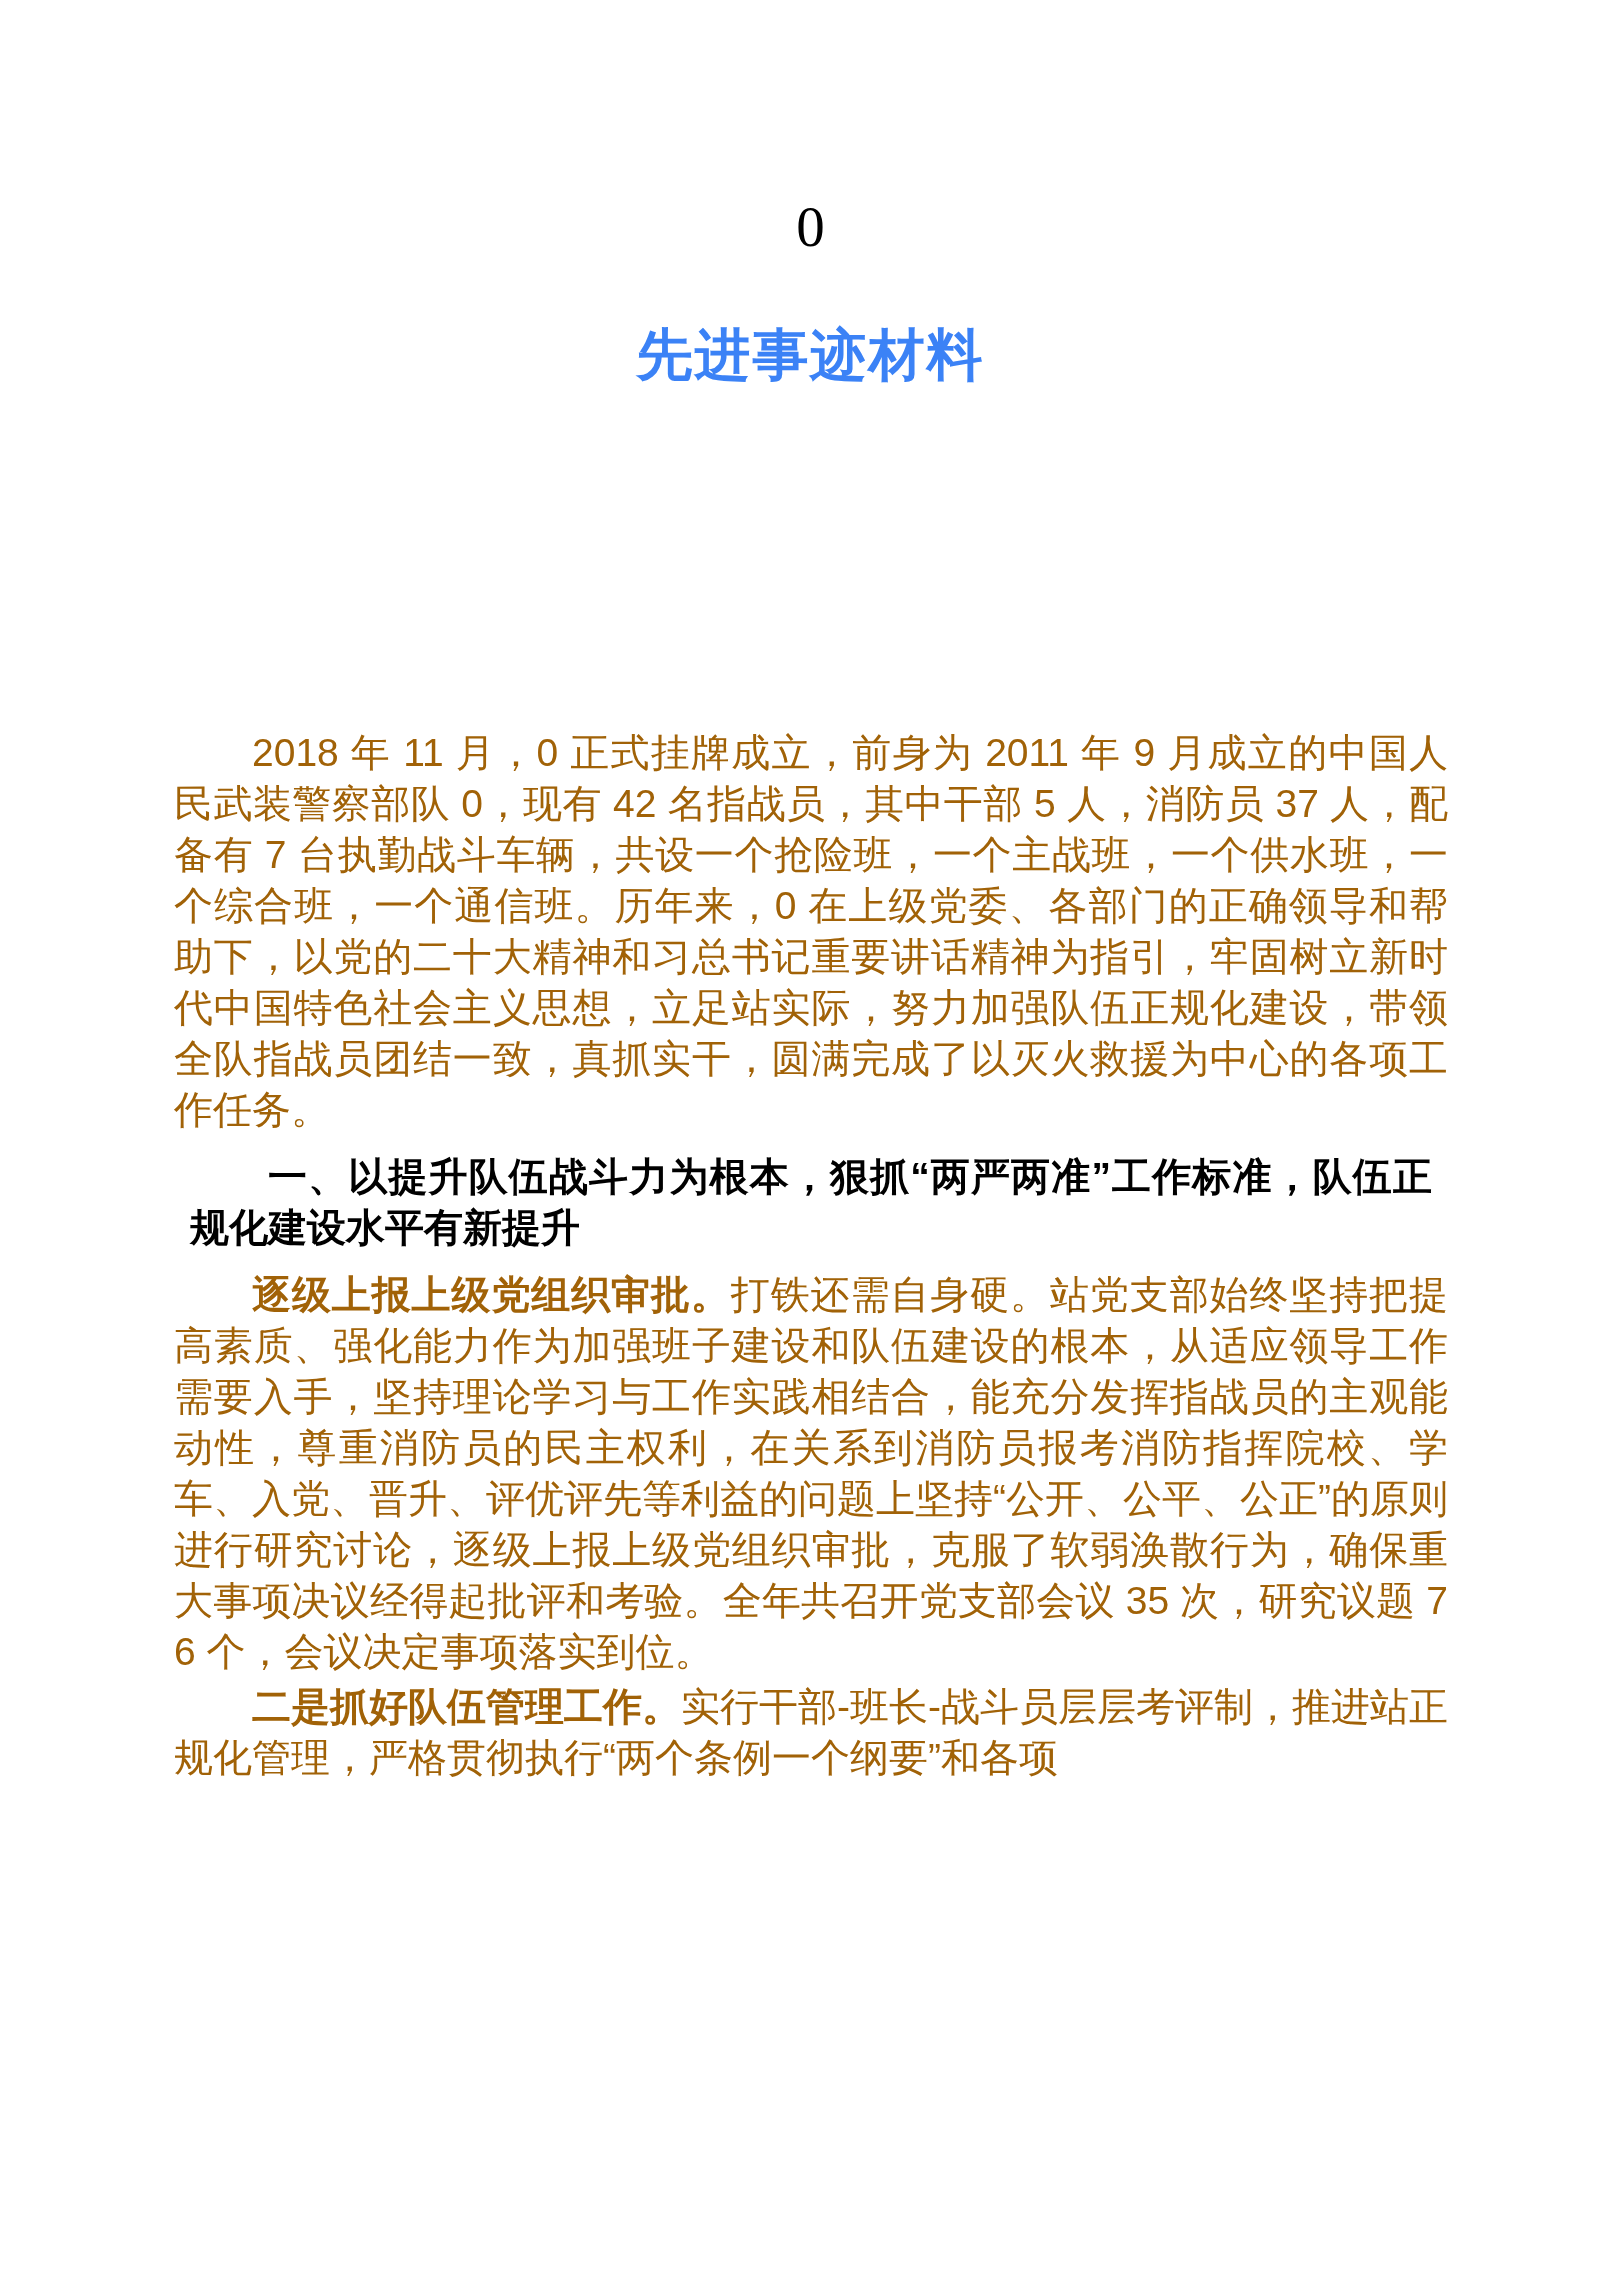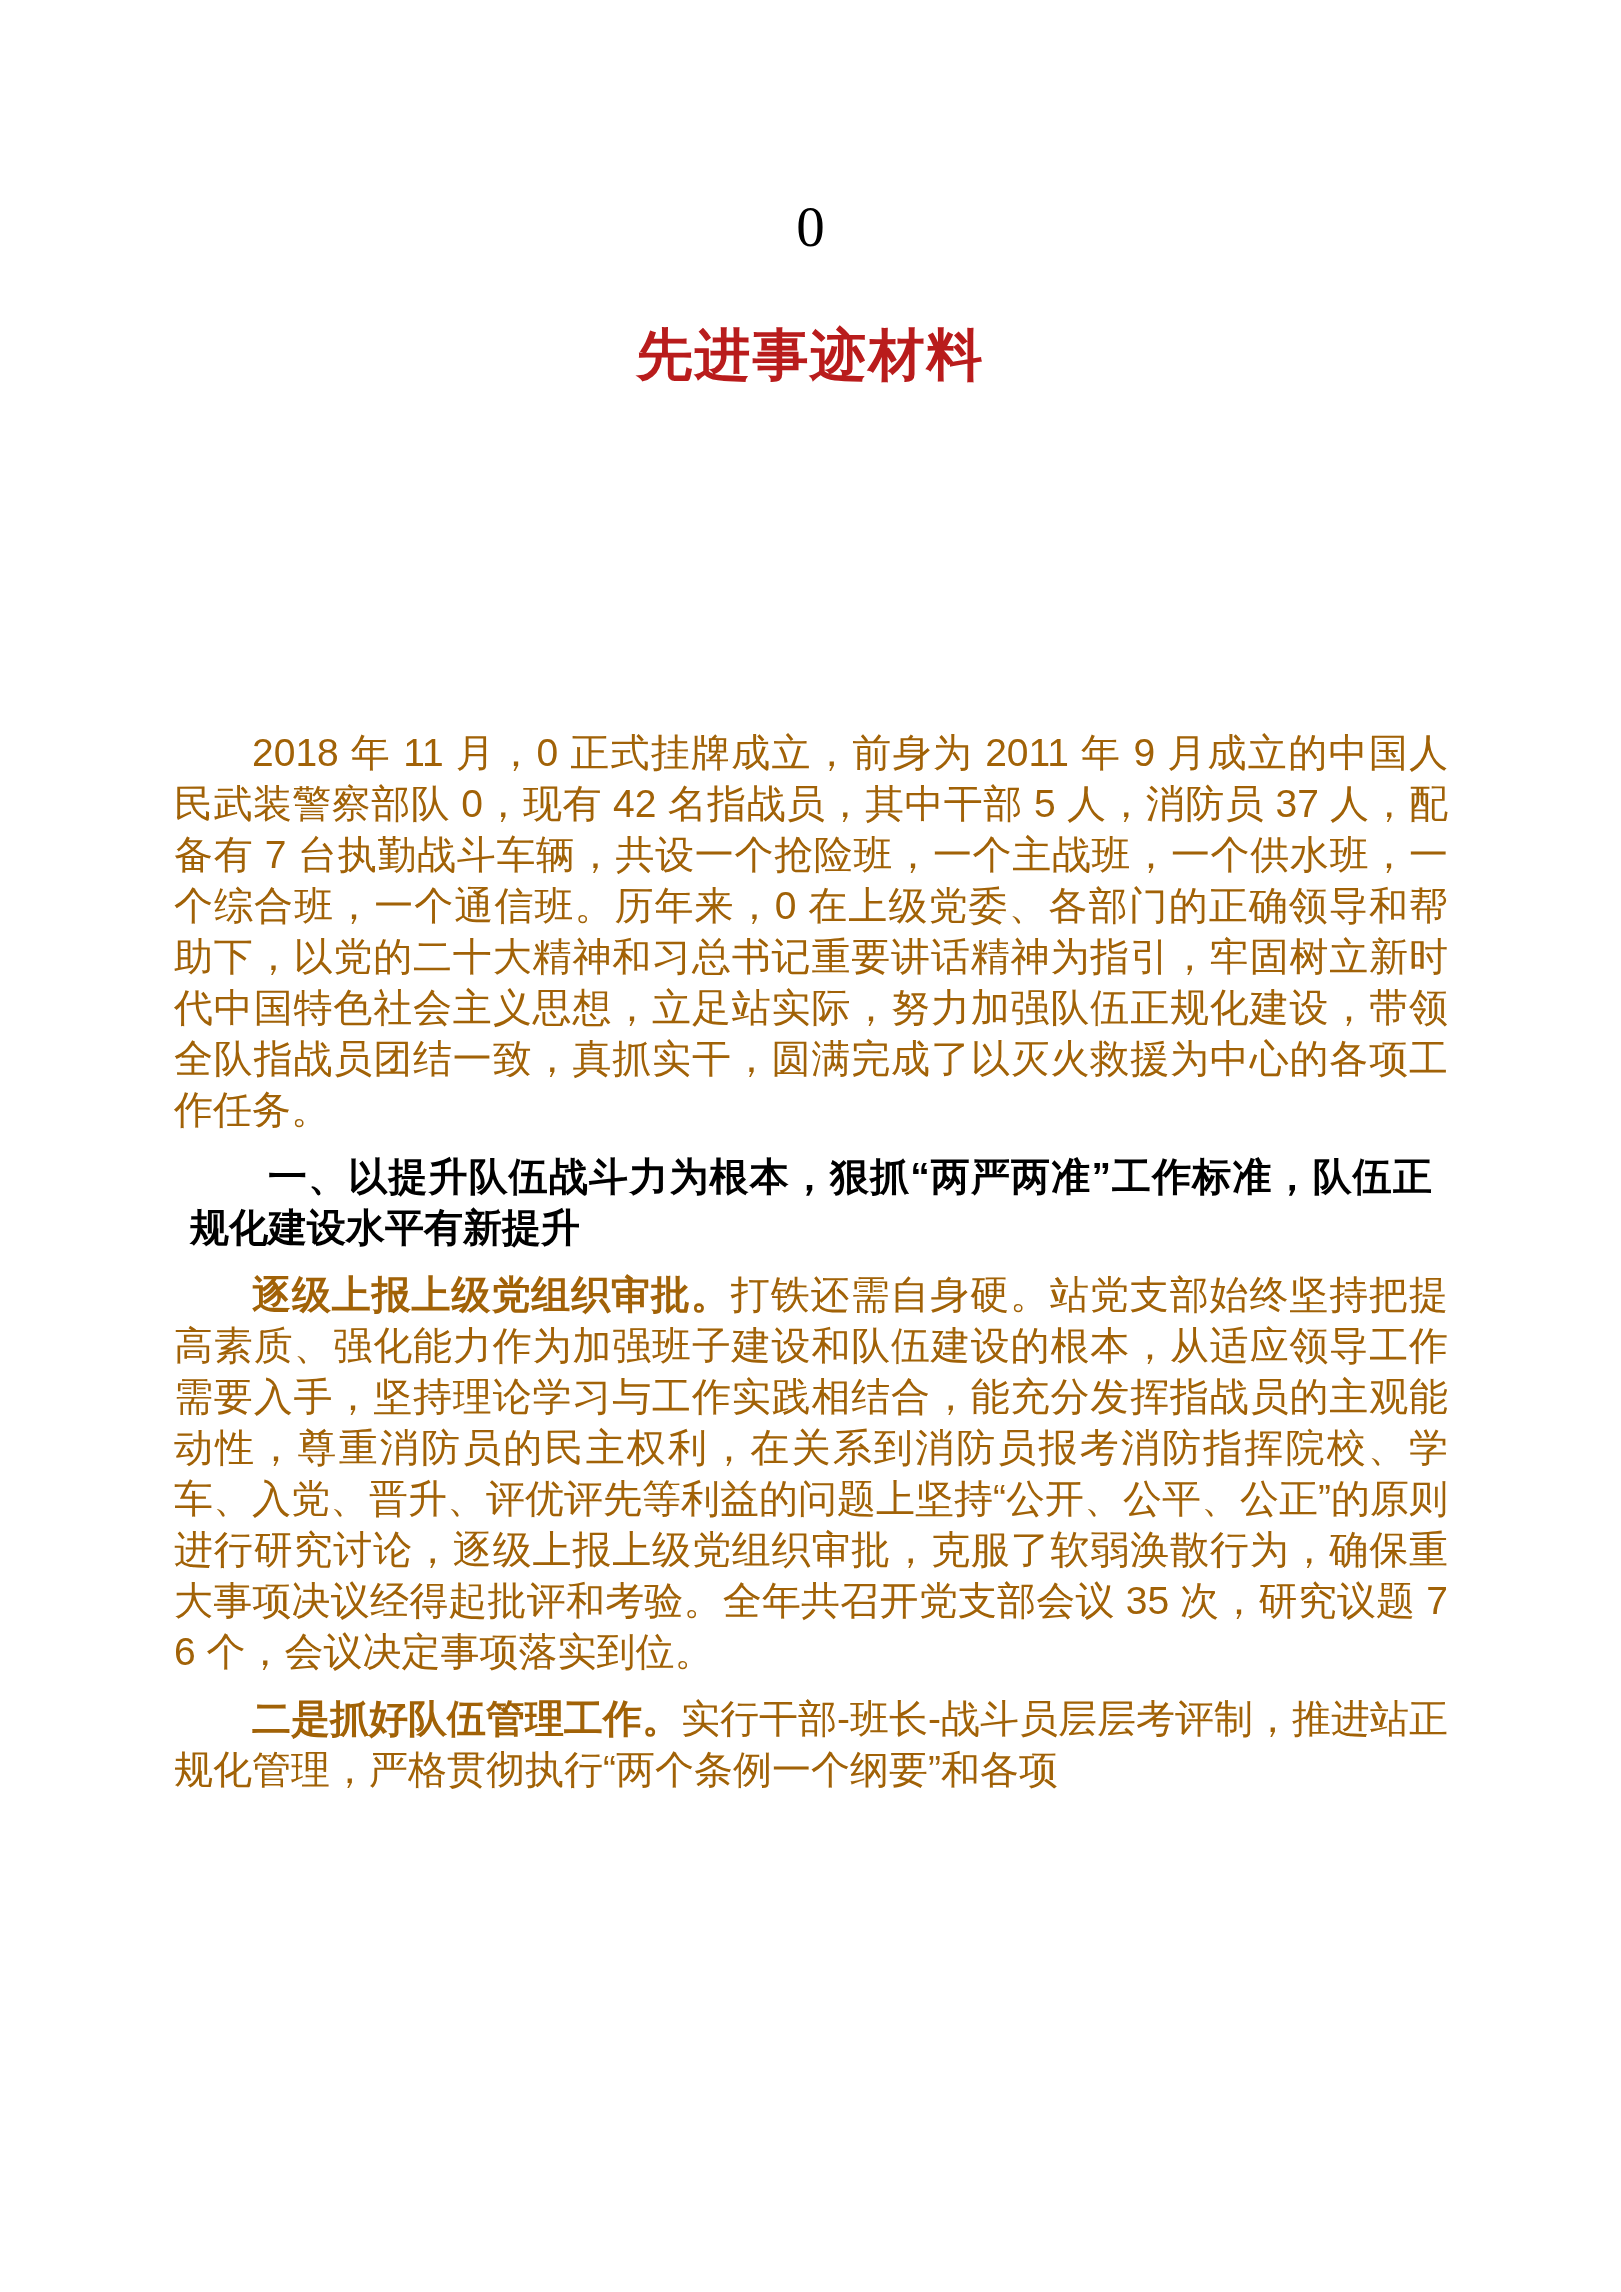--- a/index.html
+++ b/index.html
@@ -35,21 +35,21 @@
     position: absolute;
     left: 0;
     right: 0;
     top: 282px;
     text-align: center;
     font-family: "Liberation Serif", "DejaVu Serif", serif;
     font-size: 56px;
     line-height: 71px;
     font-weight: 700;
     letter-spacing: 2px;
-    color: #b91c1c;
+    color: #3b82f6;
   }
 
   
   .body-block {
     position: absolute;
     left: 174px;
     top: 727px;
     width: 1274px;
   }
   .para {
@@ -57,21 +57,21 @@
     line-height: 51px;
     text-align: justify;
     text-justify: inter-ideograph;
     text-align-last: left;
     letter-spacing: 0px;
     margin: 0;
     word-break: break-all;
     color: #a16207;
   }
   .para + .para {
-    margin-top: 16px;
+    margin-top: 4px;
   }
   .indent {
     text-indent: 78px;
   }
   .b {
     font-weight: 700;
   }
   .heading-para {
     font-weight: 700;
     font-size: 39px;

